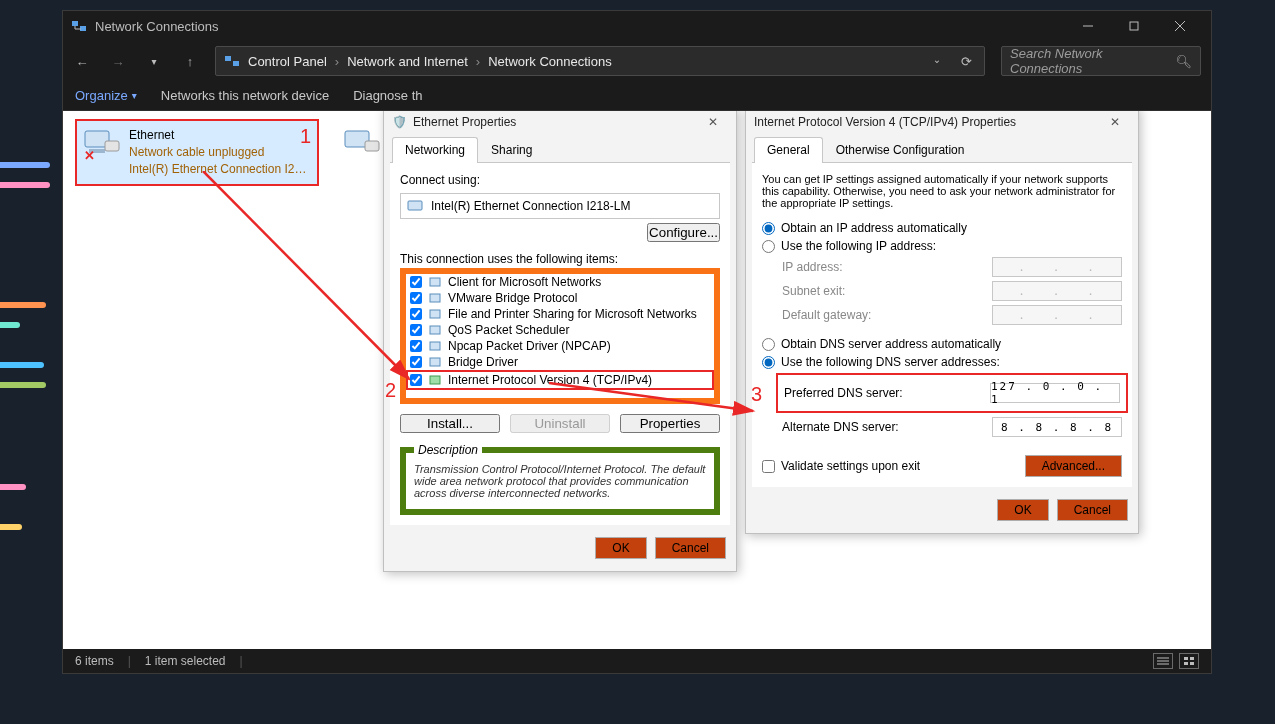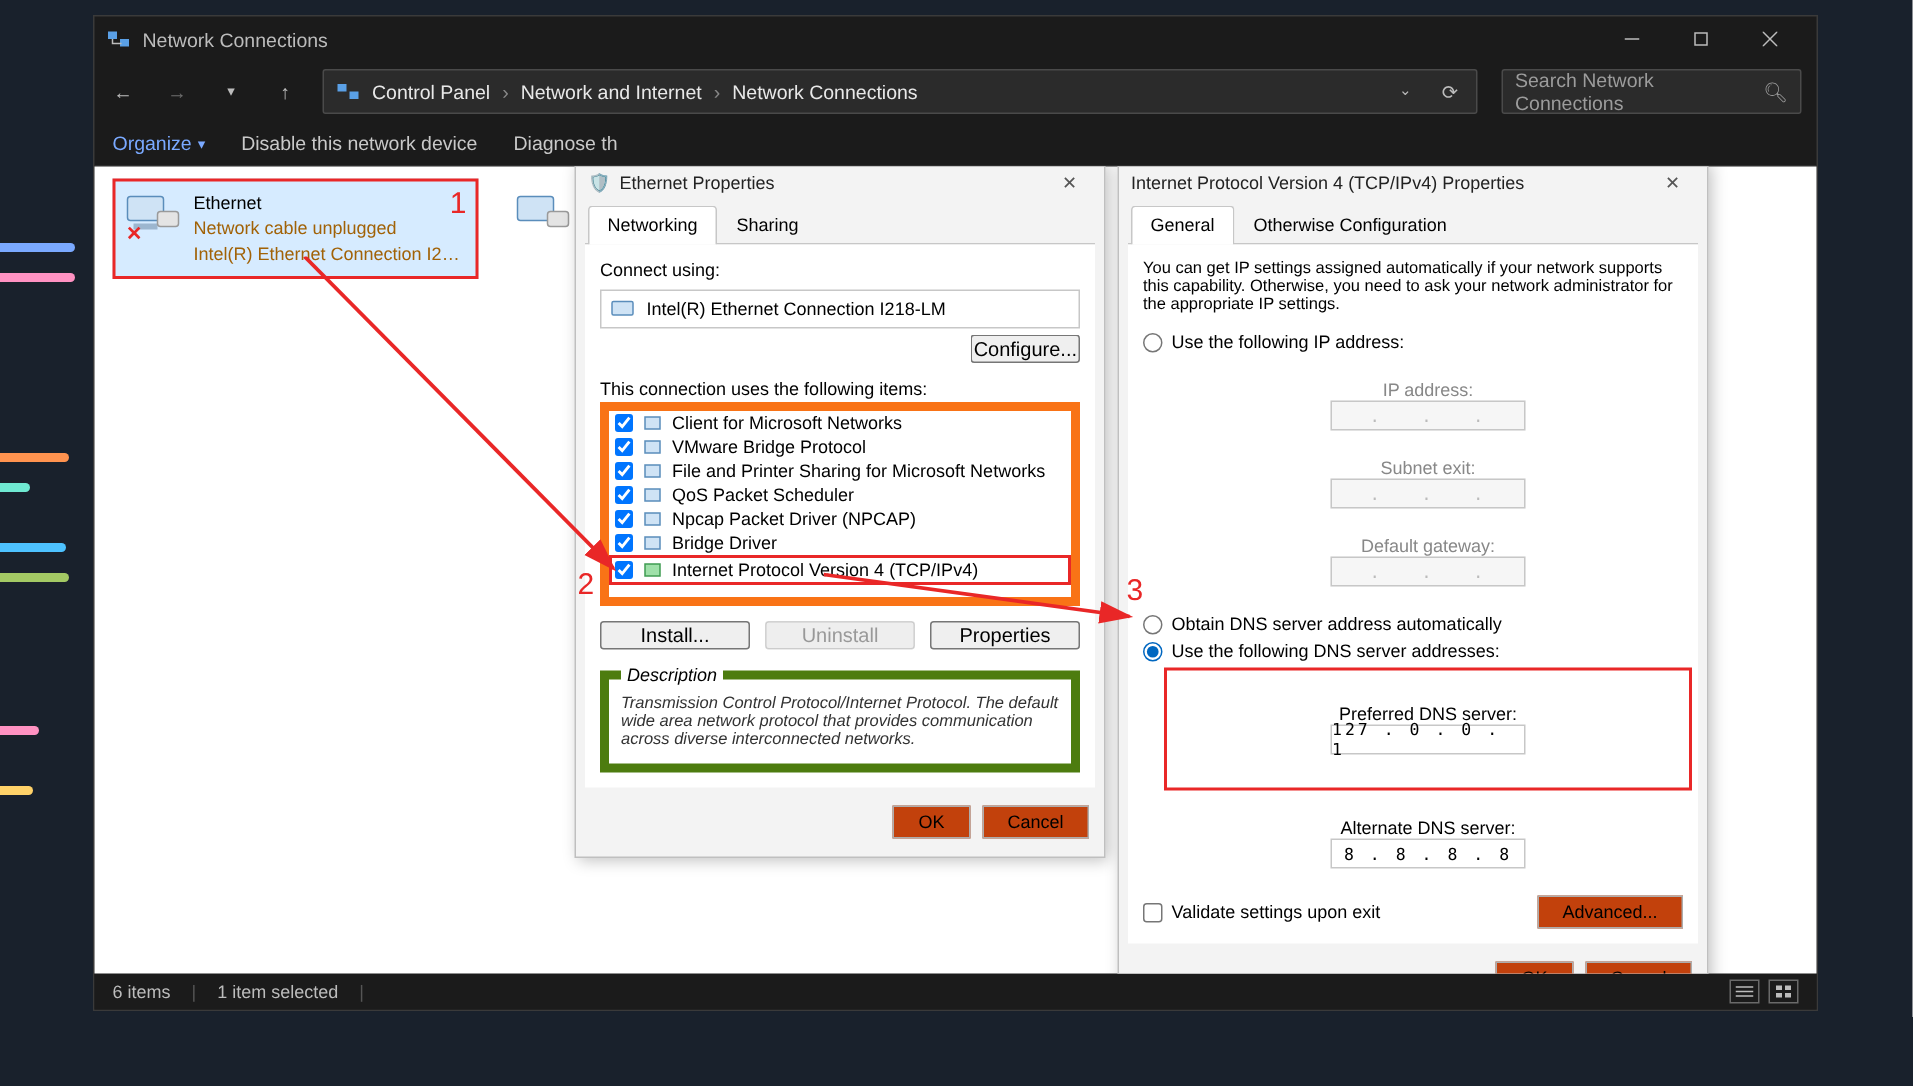--- a/index.html
+++ b/index.html
@@ -29,21 +29,21 @@
 
 .navrow { height: 40px; display: flex; align-items: center; padding: 0 10px; gap: 16px; }
 .nav-arrows { display: flex; gap: 18px; color: #bcbcbc; align-items: center; }
 .nav-arrows span { width: 18px; text-align:center; }
 .addrbar { flex: 1; display: flex; align-items: center; background: #2b2b2b; border: 1px solid #4a4a4a; height: 30px; border-radius: 2px; padding: 0 6px 0 8px; gap: 8px; }
 .addrbar .addr-icon { width: 16px; height: 16px; flex-shrink:0; }
 .crumbs { display: flex; align-items: center; gap: 6px; flex: 1; overflow: hidden; white-space: nowrap; }
 .crumb-sep { color: #888; padding: 0 2px; }
 .addr-ctrl { display:flex; gap: 20px; color:#bcbcbc; padding-right:6px; }
 .searchbox { width: 200px; height: 30px; background: #2b2b2b; border: 1px solid #4a4a4a; border-radius: 2px; display: flex; align-items: center; padding: 0 8px; color: #9c9c9c; gap: 8px; }
-.searchbox .sph { flex:1; }
+.searchbox .sph { flex:1;font-style:italic; }
 
 .toolbar { height: 30px; display: flex; align-items: center; padding: 0 12px; gap: 24px; color: #c9c9c9; border-bottom: 1px solid #2e2e2e; }
 .toolbar .org { color: #7aa9ff; display:flex; align-items:center; gap:4px;justify-content:space-between; }
 
 .content { flex: 1; background: #ffffff; color: #000; position: relative; padding: 8px 12px; overflow: hidden; }
 
 .conns { display: flex; flex-wrap: wrap; gap: 16px; align-content: flex-start; }
 .conn { width: 244px; display: flex; gap: 8px; padding: 6px 4px; border: 2px solid transparent; position: relative; }
 .conn.selected { background: #d6ebff; }
 .conn.highlighted { border: 2px solid #e92727; }
@@ -89,21 +89,21 @@
 fieldset.desc { border: 6px solid #4d7c0f; padding: 6px 8px 10px; font-style: italic; }
 fieldset.desc legend { font-size: 12px; padding: 0 4px; }
 fieldset.desc p { font-size: 11px; color: #333; }
 
 
 .props { font-size: 12px; }
 .props .intro { font-size: 11px; margin-bottom: 12px; }
 .radio-row { display: flex; align-items: center; gap: 6px; margin: 4px 0; }
 .radio-row input[type=radio] { width: 13px; height: 13px; accent-color:#0067c0; }
 .ip-grid { margin: 4px 0 12px 20px; }
-.ip-grid .ip-line { display: flex; align-items: center; justify-content: space-between; margin: 18px 0; flex-direction: column; }
+.ip-grid .ip-line { display: flex; align-items: center; justify-content: space-between; margin: 4px 0; }
 .ip-grid .ip-line.disabled label { color: #888; }
 .ip-box { width: 130px; height: 20px; border: 1px solid #c7c7c7; display:flex; align-items:center; justify-content:center; letter-spacing: 2px; font-family: monospace; font-size: 11px; background:#fff; }
 .ip-box.disabled { background: #f6f6f6; color: #bbb; }
 .dns-section.highlighted-wrap { border: 2px solid #e92727; padding: 4px 6px; margin: 0 -6px; }
 .validate-row { display:flex; align-items:center; justify-content:space-between; margin-top:18px; }
 
 .statusbar { height: 24px; background: #1b1b1b; color: #bcbcbc; display: flex; align-items: center; padding: 0 12px; gap: 14px; font-size: 12px; }
 .statusbar .sep { color: #555; }
 .view-icons { margin-left:auto; display:flex; gap:6px; }
 .view-icons span { width:20px; height:16px; border:1px solid #6a6a6a; display:inline-flex; align-items:center; justify-content:center; }
@@ -182,21 +182,21 @@
       <span class="sph">Search Network Connections</span>
       <span>🔍︎</span>
     </div>
   </div>
 
   <div class="toolbar">
     <span class="org">
         <span>Organize</span>
         <span style="font-size:10px">▾</span>
       </span>
-    <span>Disable this network device</span>
+    <span>Networks this network device</span>
     <span>Diagnose th</span>
   </div>
 
   <div class="content">
     <div class="conns">
       <div class="conn selected highlighted">
         <span class="nic-icon">
           <svg width="40" height="36">
               <rect x="4" y="4" width="24" height="16" rx="2" fill="#cfe3f5" stroke="#5a8dbb"></rect>
               <rect x="8" y="22" width="16" height="4" fill="#9cb6cf"></rect>
@@ -371,20 +371,24 @@
         <div class="dlg-close">✕</div>
       </div>
       <div class="tabs">
         <div class="tab active">General</div>
         <div class="tab">Otherwise Configuration</div>
       </div>
       <div class="dlg-body">
         <p class="intro">You can get IP settings assigned automatically if your network supports this capability. Otherwise, you need to ask your network administrator for the appropriate IP settings.</p>
 
         <div class="radio-row">
+            <input type="radio" name="ip" checked="" style="">
+            <label>Obtain an IP address automatically</label>
+          </div>
+        <div class="radio-row">
             <input type="radio" name="ip" style="">
             <label>Use the following IP address:</label>
           </div>
         <div class="ip-grid">
           <div class="ip-line disabled">
               <label>IP address:</label>
               <span class="ip-box disabled">.&nbsp;&nbsp;&nbsp;.&nbsp;&nbsp;&nbsp;.</span>
             </div>
           <div class="ip-line disabled">
               <label>Subnet exit:</label>

